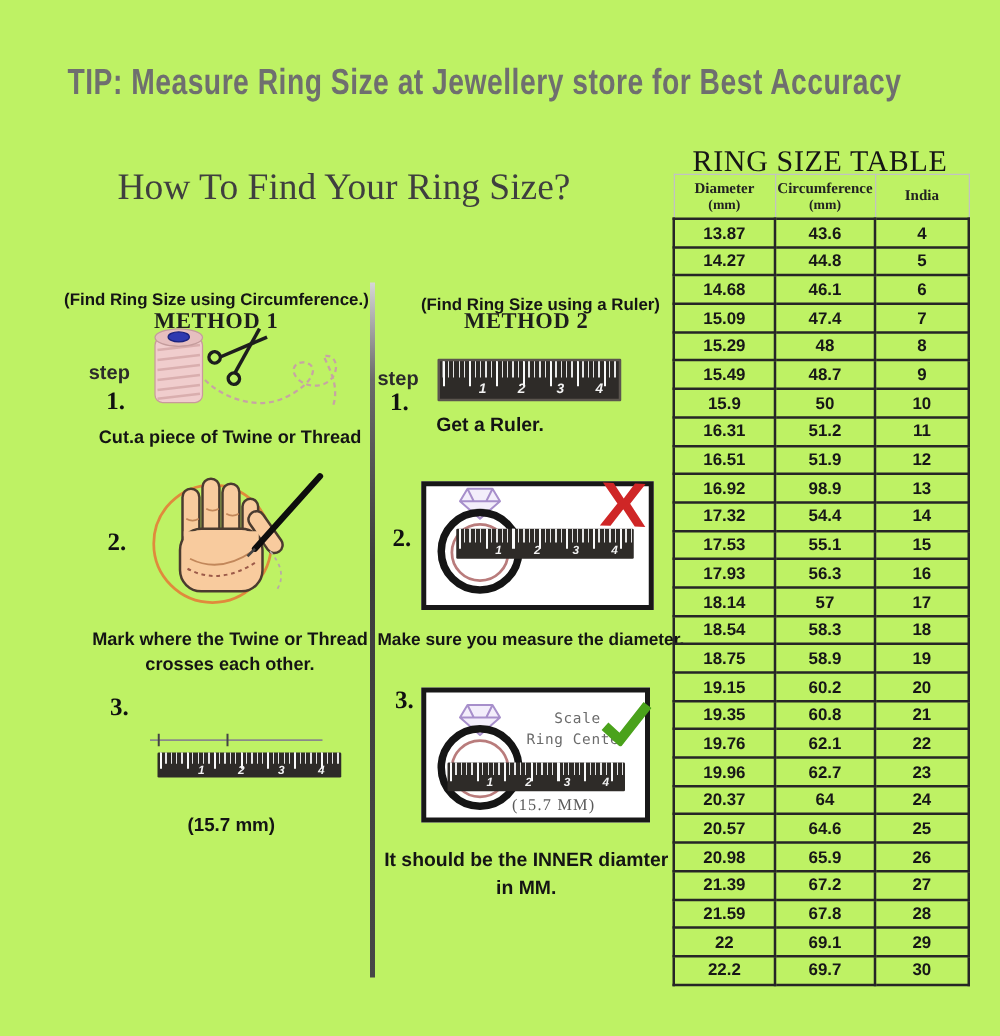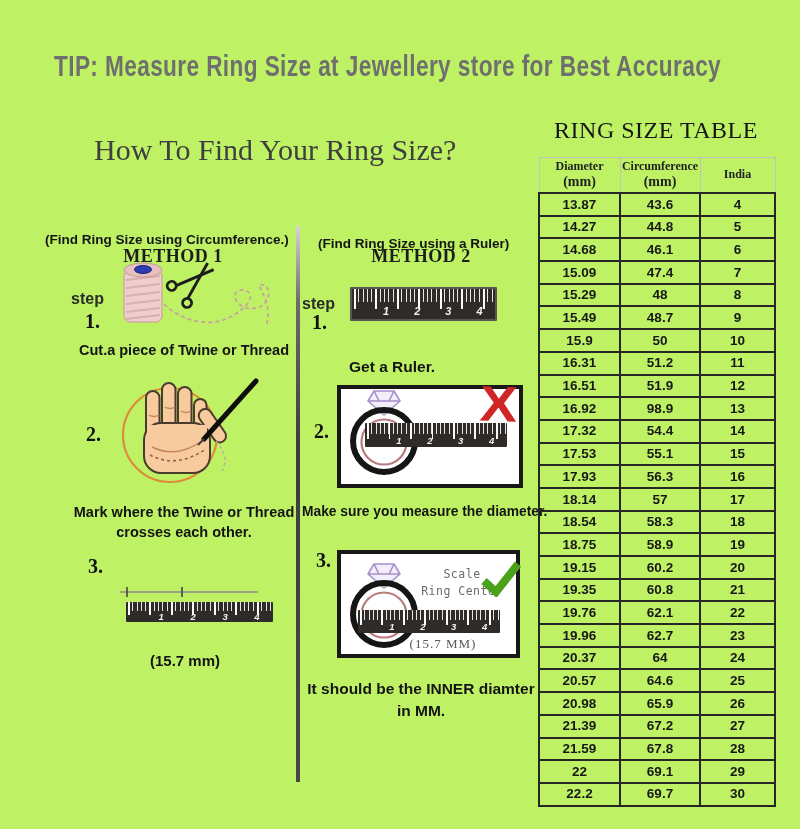--- a/index.html
+++ b/index.html
@@ -10,40 +10,40 @@
   .tip{position:absolute;left:54px;top:49px;white-space:nowrap;
        font:800 29px/1.2 "Liberation Sans",sans-serif;color:#6f6f6f;
        transform:scaleX(.78);transform-origin:left center;letter-spacing:.5px;}
 
   
   .heading{position:absolute;left:94px;top:133px;width:400px;text-align:left;
            font:400 30px/1.1 "Liberation Serif",serif;color:#3f3f3f;}
   .m-title{position:absolute;top:199px;width:200px;text-align:center;
            font:700 18px/1 "Liberation Serif",serif;color:#1d1d1d;letter-spacing:.5px;margin-top:48px;}
   .m-title.m1{left:73px;} .m-title.m2{left:321px;}
-  .m-sub{position:absolute;text-align:left;font:700 13.5px/1.2 "Liberation Sans",sans-serif;
+  .m-sub{position:absolute;text-align:right;font:700 13.5px/1.2 "Liberation Sans",sans-serif;
          color:#151515;white-space:nowrap;}
   .m-sub.m1{left:45px;width:250px;top:232px;}
   .m-sub.m2{left:318px;width:210px;top:236px;}
 
   .divider{position:absolute;left:296px;top:226px;width:4px;height:556px;
            background:linear-gradient(180deg,#d6d6d6,#6a6a6a 14%,#3d3d3d 40%,#474747);}
 
   .step-label{position:absolute;font:700 16px/1 "Liberation Sans",sans-serif;color:#2b2b2b;margin-top:12px;}
   .sl-m1{left:71px;top:279px;} .sl-m2{left:302px;top:284px;}
   .step-num{position:absolute;font:700 20px/1 "Liberation Serif",serif;color:#101010;}
   .n-m1-1{left:85px;top:311px;} .n-m1-2{left:86px;top:424px;} .n-m1-3{left:88px;top:556px;}
   .n-m2-1{left:312px;top:312px;} .n-m2-2{left:314px;top:421px;} .n-m2-3{left:316px;top:550px;}
 
   .cap{position:absolute;text-align:center;font:700 14.5px/1.4 "Liberation Sans",sans-serif;color:#141414;}
   .cap-m1-1{left:58px;width:252px;top:340px;white-space:nowrap;}
   .cap-m1-2{left:58px;width:252px;top:502px;}
   .meas-m1{left:80px;width:210px;top:650px;font-size:15px;}
   .cap-m1-3{left:80px;width:210px;top:676px;}
-  .cap-m2-1{left:349px;top:356px;text-align:left;font-size:15.5px;}
+  .cap-m2-1{left:349px;top:330px;text-align:left;font-size:15.5px;}
   .cap-m2-2{left:302px;width:238px;top:502px;font-size:13.8px;white-space:nowrap;}
   .cap-m2-3{left:304px;width:234px;top:678px;font-size:15.5px;line-height:1.45;}
 
   .art{position:absolute;}
 
   
   .ruler{position:absolute;background:#2e2b28;border-radius:1px;}
   .ruler.bordered{border:2px solid #5b554e;}
   .ruler .tmin,.ruler .tmaj{position:absolute;left:2px;right:0;top:0;pointer-events:none;}
   .ruler .tmin{height:44%;background:repeating-linear-gradient(90deg,rgba(250,250,250,.9) 0 1px,transparent 1px 4.3px);}
@@ -60,24 +60,24 @@
   .xmark{position:absolute;left:482px;top:379px;font:800 50px/1 "Liberation Sans",sans-serif;
          color:#cf2626;transform:scaleX(1.12) rotate(2deg);}
   .scale-note{position:absolute;left:416px;top:566px;width:92px;text-align:center;
               font:500 11.5px/17px "DejaVu Sans Mono",monospace;color:#6b6b6b;letter-spacing:.5px;}
   .meas-m2{position:absolute;left:388px;top:637px;width:110px;text-align:center;
            font:400 13px/1 "Liberation Serif",serif;color:#5a5a5a;letter-spacing:1px;}
 
   
   .table-title{position:absolute;left:538px;top:116px;width:236px;text-align:center;
                font:400 24px/1.2 "Liberation Serif",serif;color:#161616;letter-spacing:.5px;}
-  table.ring{position:absolute;left:538px;top:157px;width:236px;border-collapse:collapse;table-layout:fixed;}
+  table.ring{position:absolute;left:538px;top:139px;width:236px;border-collapse:collapse;table-layout:fixed;}
   table.ring thead th{border:1px solid #c2c2c2;height:34px;padding:0;
         font:600 12px/1.15 "Liberation Serif",serif;color:#222;text-align:center;vertical-align:middle;}
-  table.ring thead th .unit{display:block;font-size:14px;font-weight:600;}
+  table.ring thead th .unit{display:block;font-size:11px;font-weight:600;}
   table.ring tbody td{border:2px solid #262626;height:20.7px;padding:0;text-align:center;
         font:700 13.5px/1 "Liberation Sans",sans-serif;color:#171717;}
 </style>
 </head>
 <body>
 
 <div class="page">
 
   <div class="tip">TIP: Measure Ring Size at Jewellery store for Best Accuracy</div>
   <div class="heading">How To Find Your Ring Size?</div>

